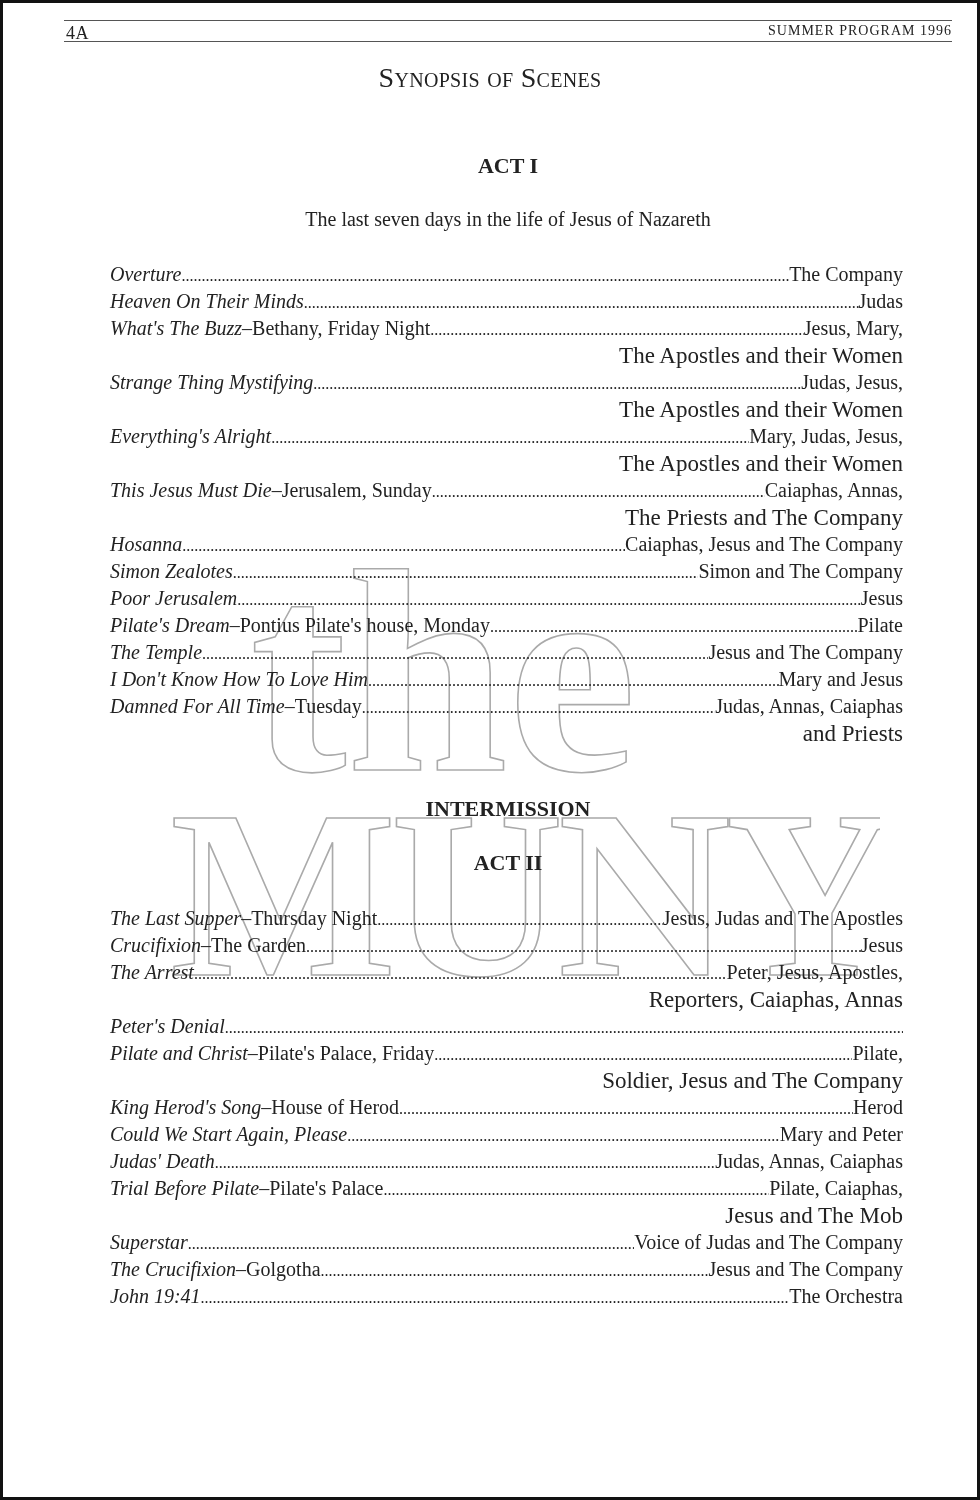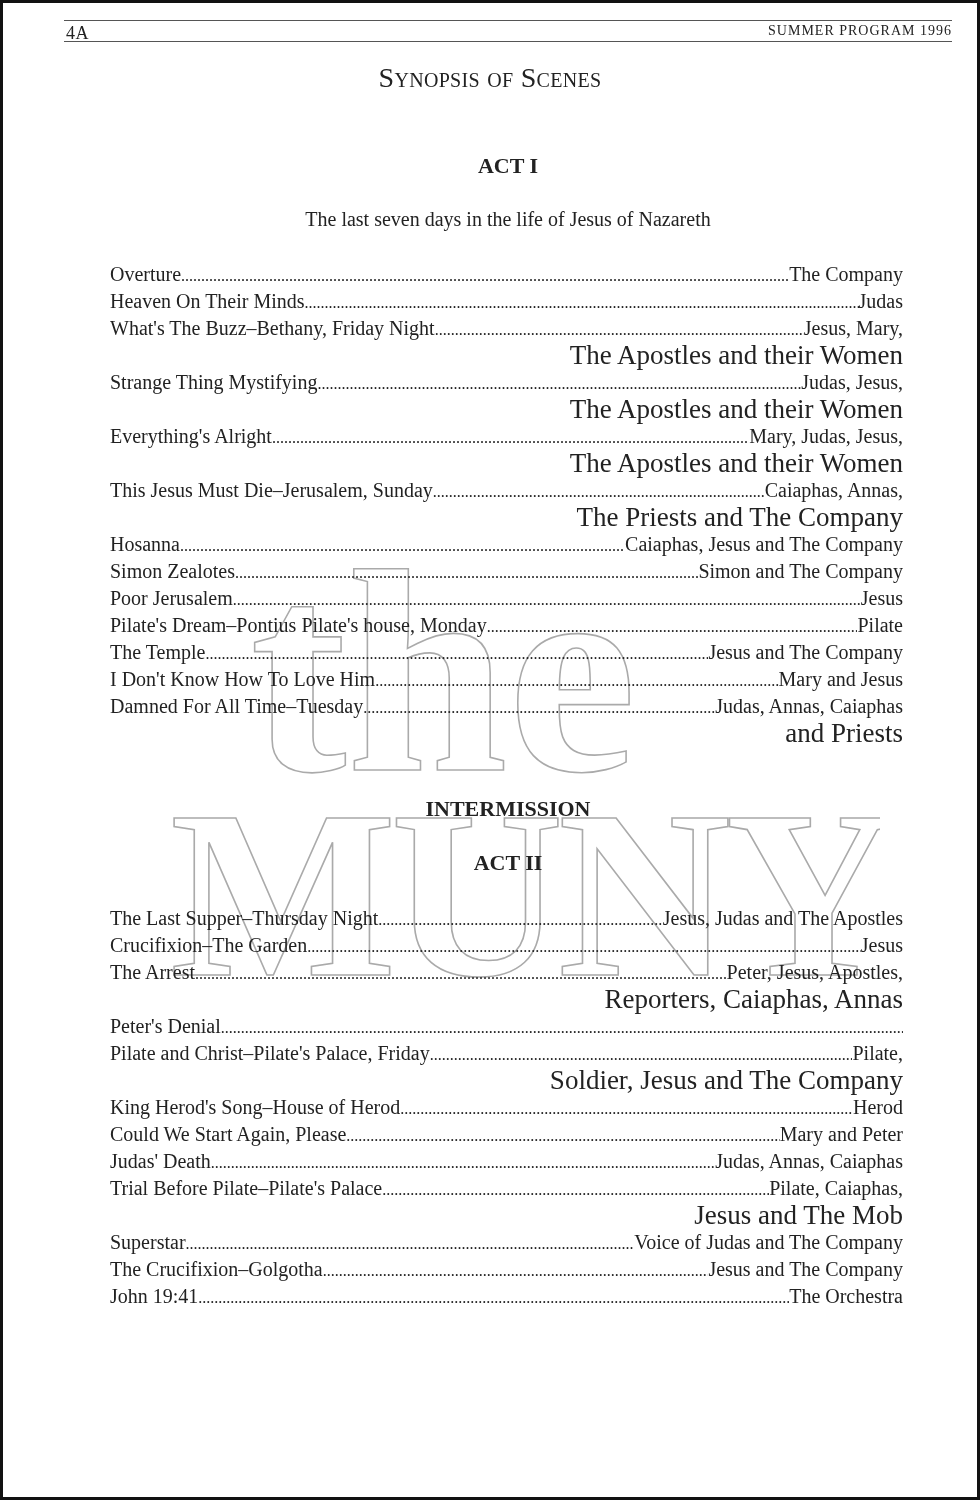--- a/index.html
+++ b/index.html
@@ -8,25 +8,25 @@
   .frame { position:absolute; left:0; top:0; width:974px; height:1494px; border:3px solid #111; box-sizing:content-box; }
   .hdr-rule-top { position:absolute; left:64px; right:28px; top:20px; height:1px; background:#555; }
   .hdr-rule-bot { position:absolute; left:64px; right:28px; top:41px; height:1px; background:#555; }
   .hdr-left { position:absolute; left:66px; top:23px; font-size:18px; letter-spacing:0.5px; }
   .hdr-right { position:absolute; right:28px; top:23px; font-size:14px; letter-spacing:1px; }
   .title { position:absolute; left:0; width:980px; top:62px; text-align:center; font-size:28px; font-weight:normal; font-variant:small-caps; letter-spacing:0.3px; }
   .act-head { position:absolute; left:0; width:1016px; text-align:center; font-size:22px; font-weight:bold; }
   .subtitle { position:absolute; left:0; width:1016px; top:208px; text-align:center; font-size:20px; }
   .list { position:absolute; left:110px; width:793px; }
   .row { position:relative; height:27px; font-size:20px; line-height:27px; display:flex; white-space:nowrap; }
-  .row .song { }
+  .row .song { font-style:italic; }
   .row .dots { flex:1; overflow:hidden; }
   .row .dots::after { content:"........................................................................................................................................................................................................................................................................"; letter-spacing:0; font-size:16px; }
   .row .cast { }
-  .cont { height:27px; font-size:27px; line-height:27px; text-align:right; }
+  .cont { height:27px; font-size:23px; line-height:27px; text-align:right; }
   .watermark { position:absolute; left:160px; top:520px; width:720px; height:470px; pointer-events:none; }
 </style>
 </head>
 <body>
 
 <div class="frame"></div>
 
 <svg class="watermark" viewBox="0 0 720 470">
   <g fill="none" stroke="#aaa" stroke-width="1.6" font-family="Liberation Serif, serif" font-weight="bold">
     <text x="90" y="250" font-size="290">the</text>

